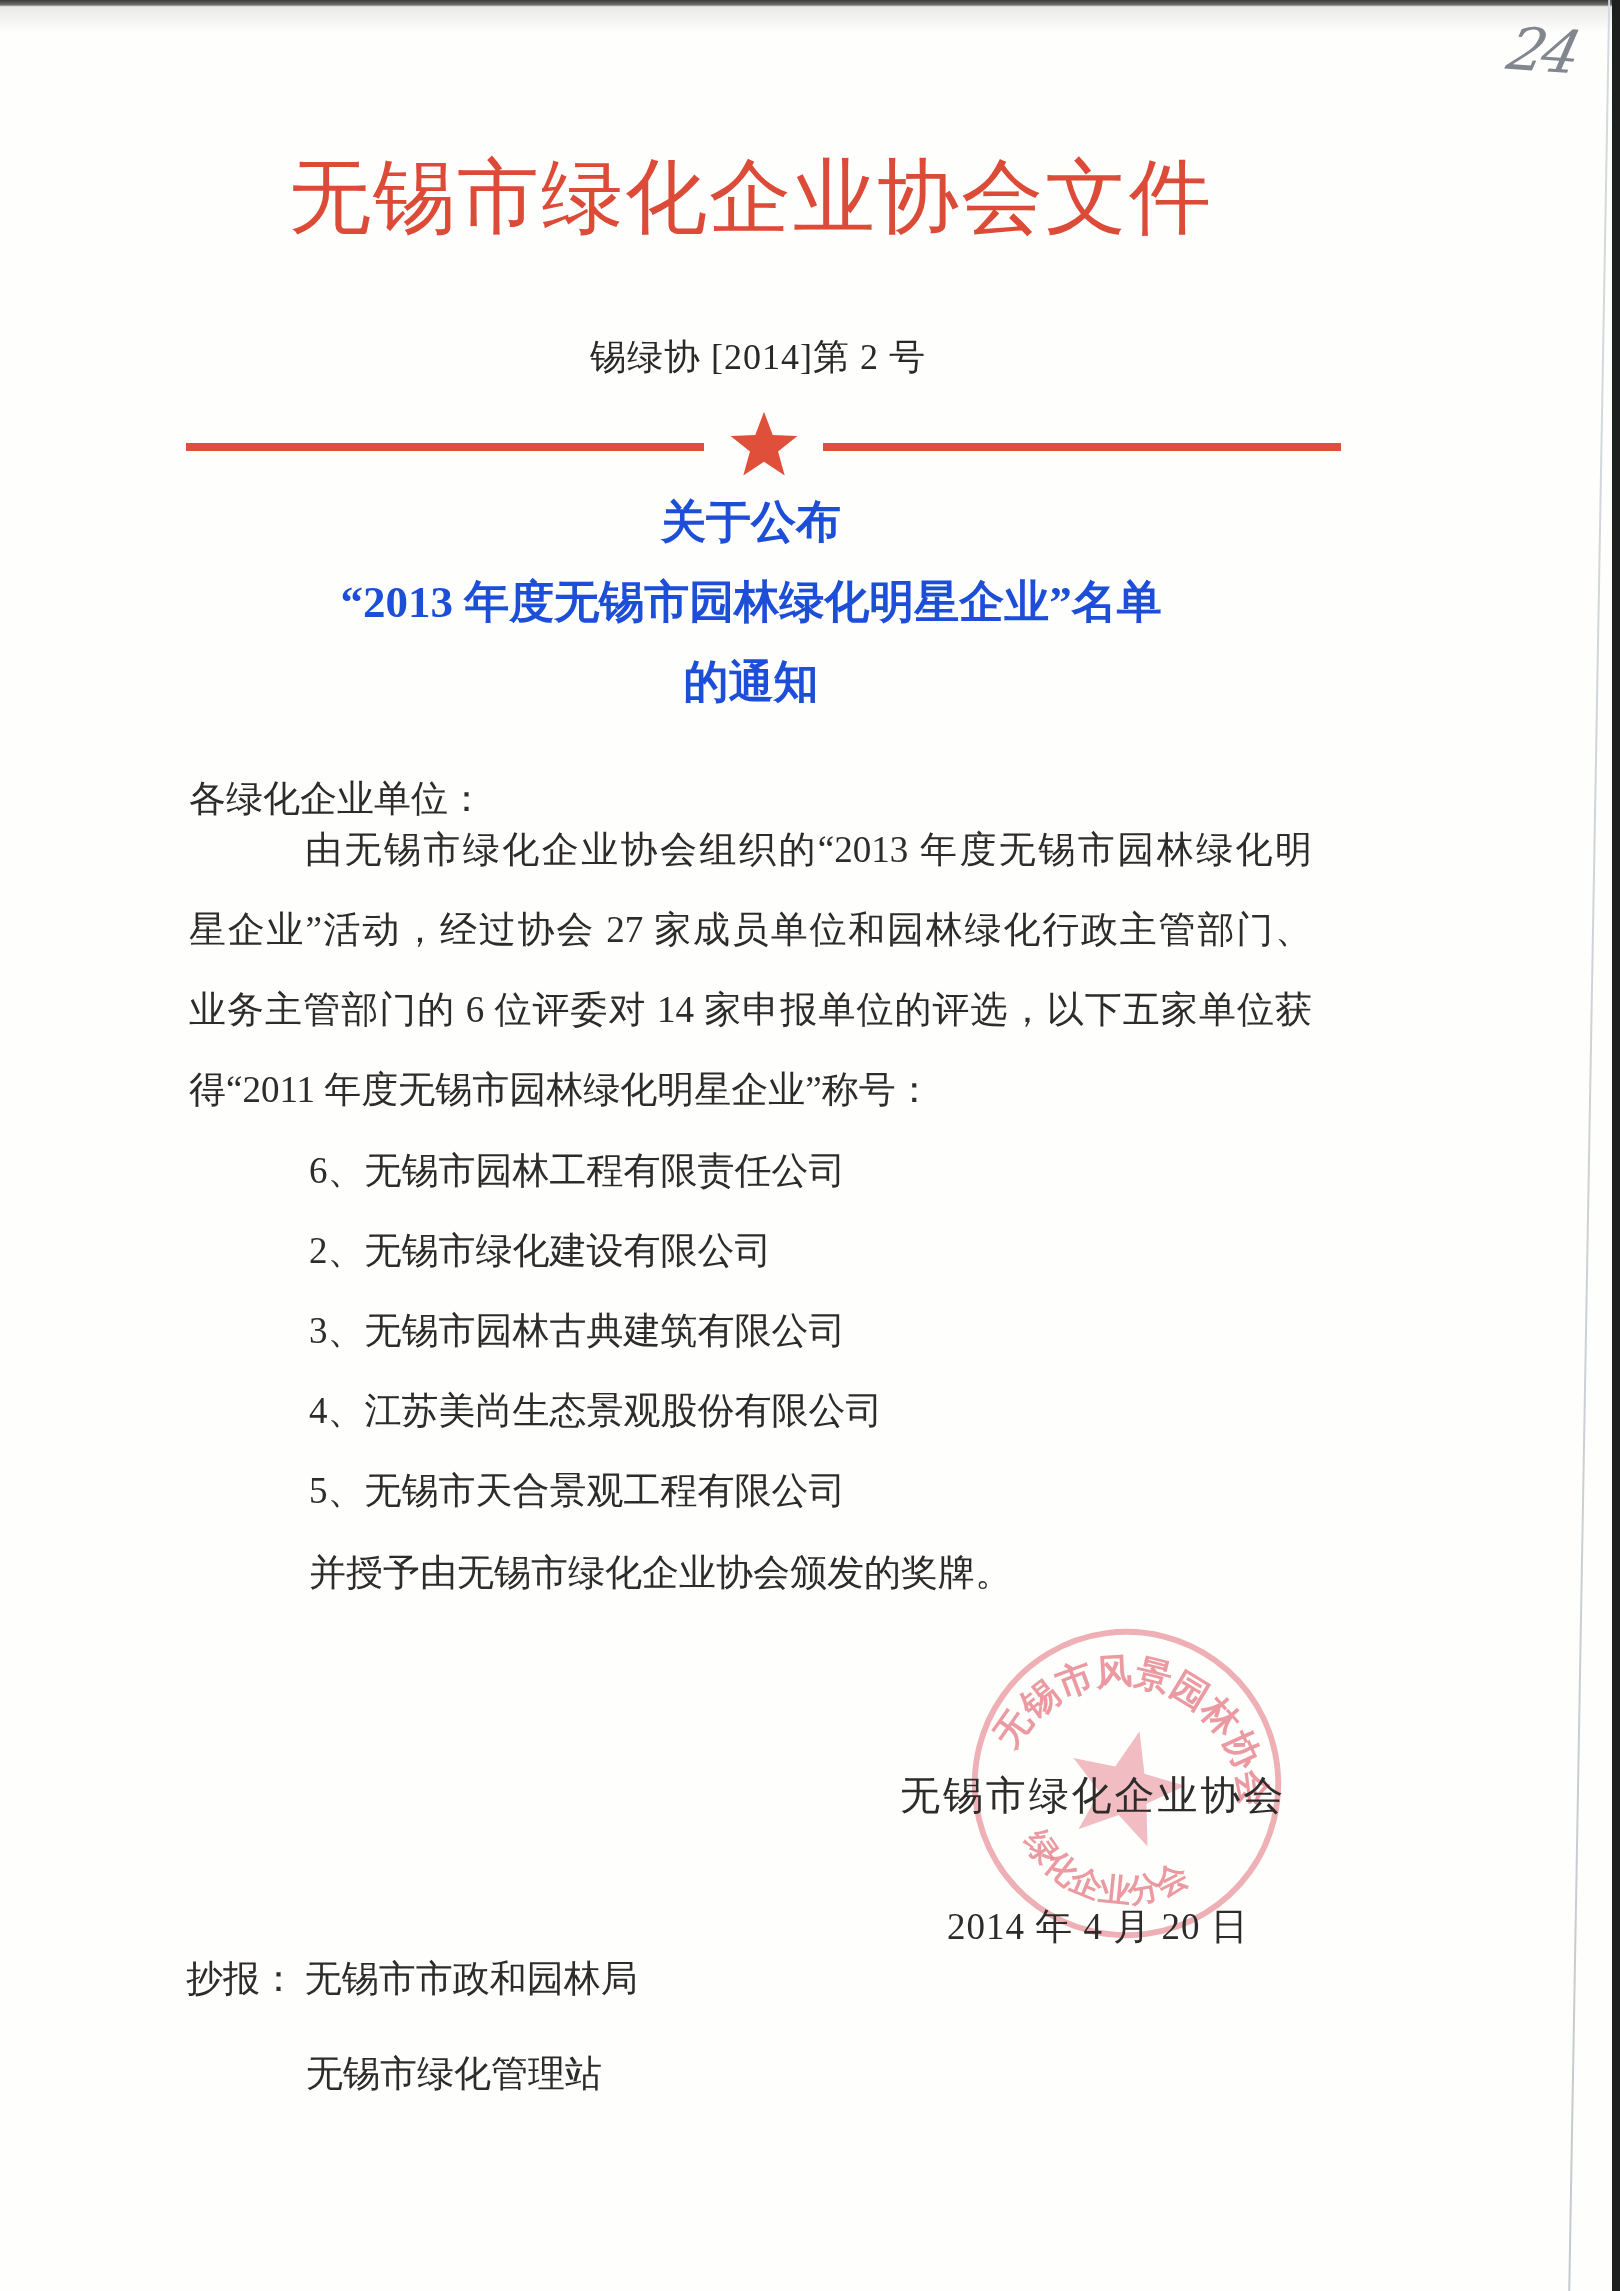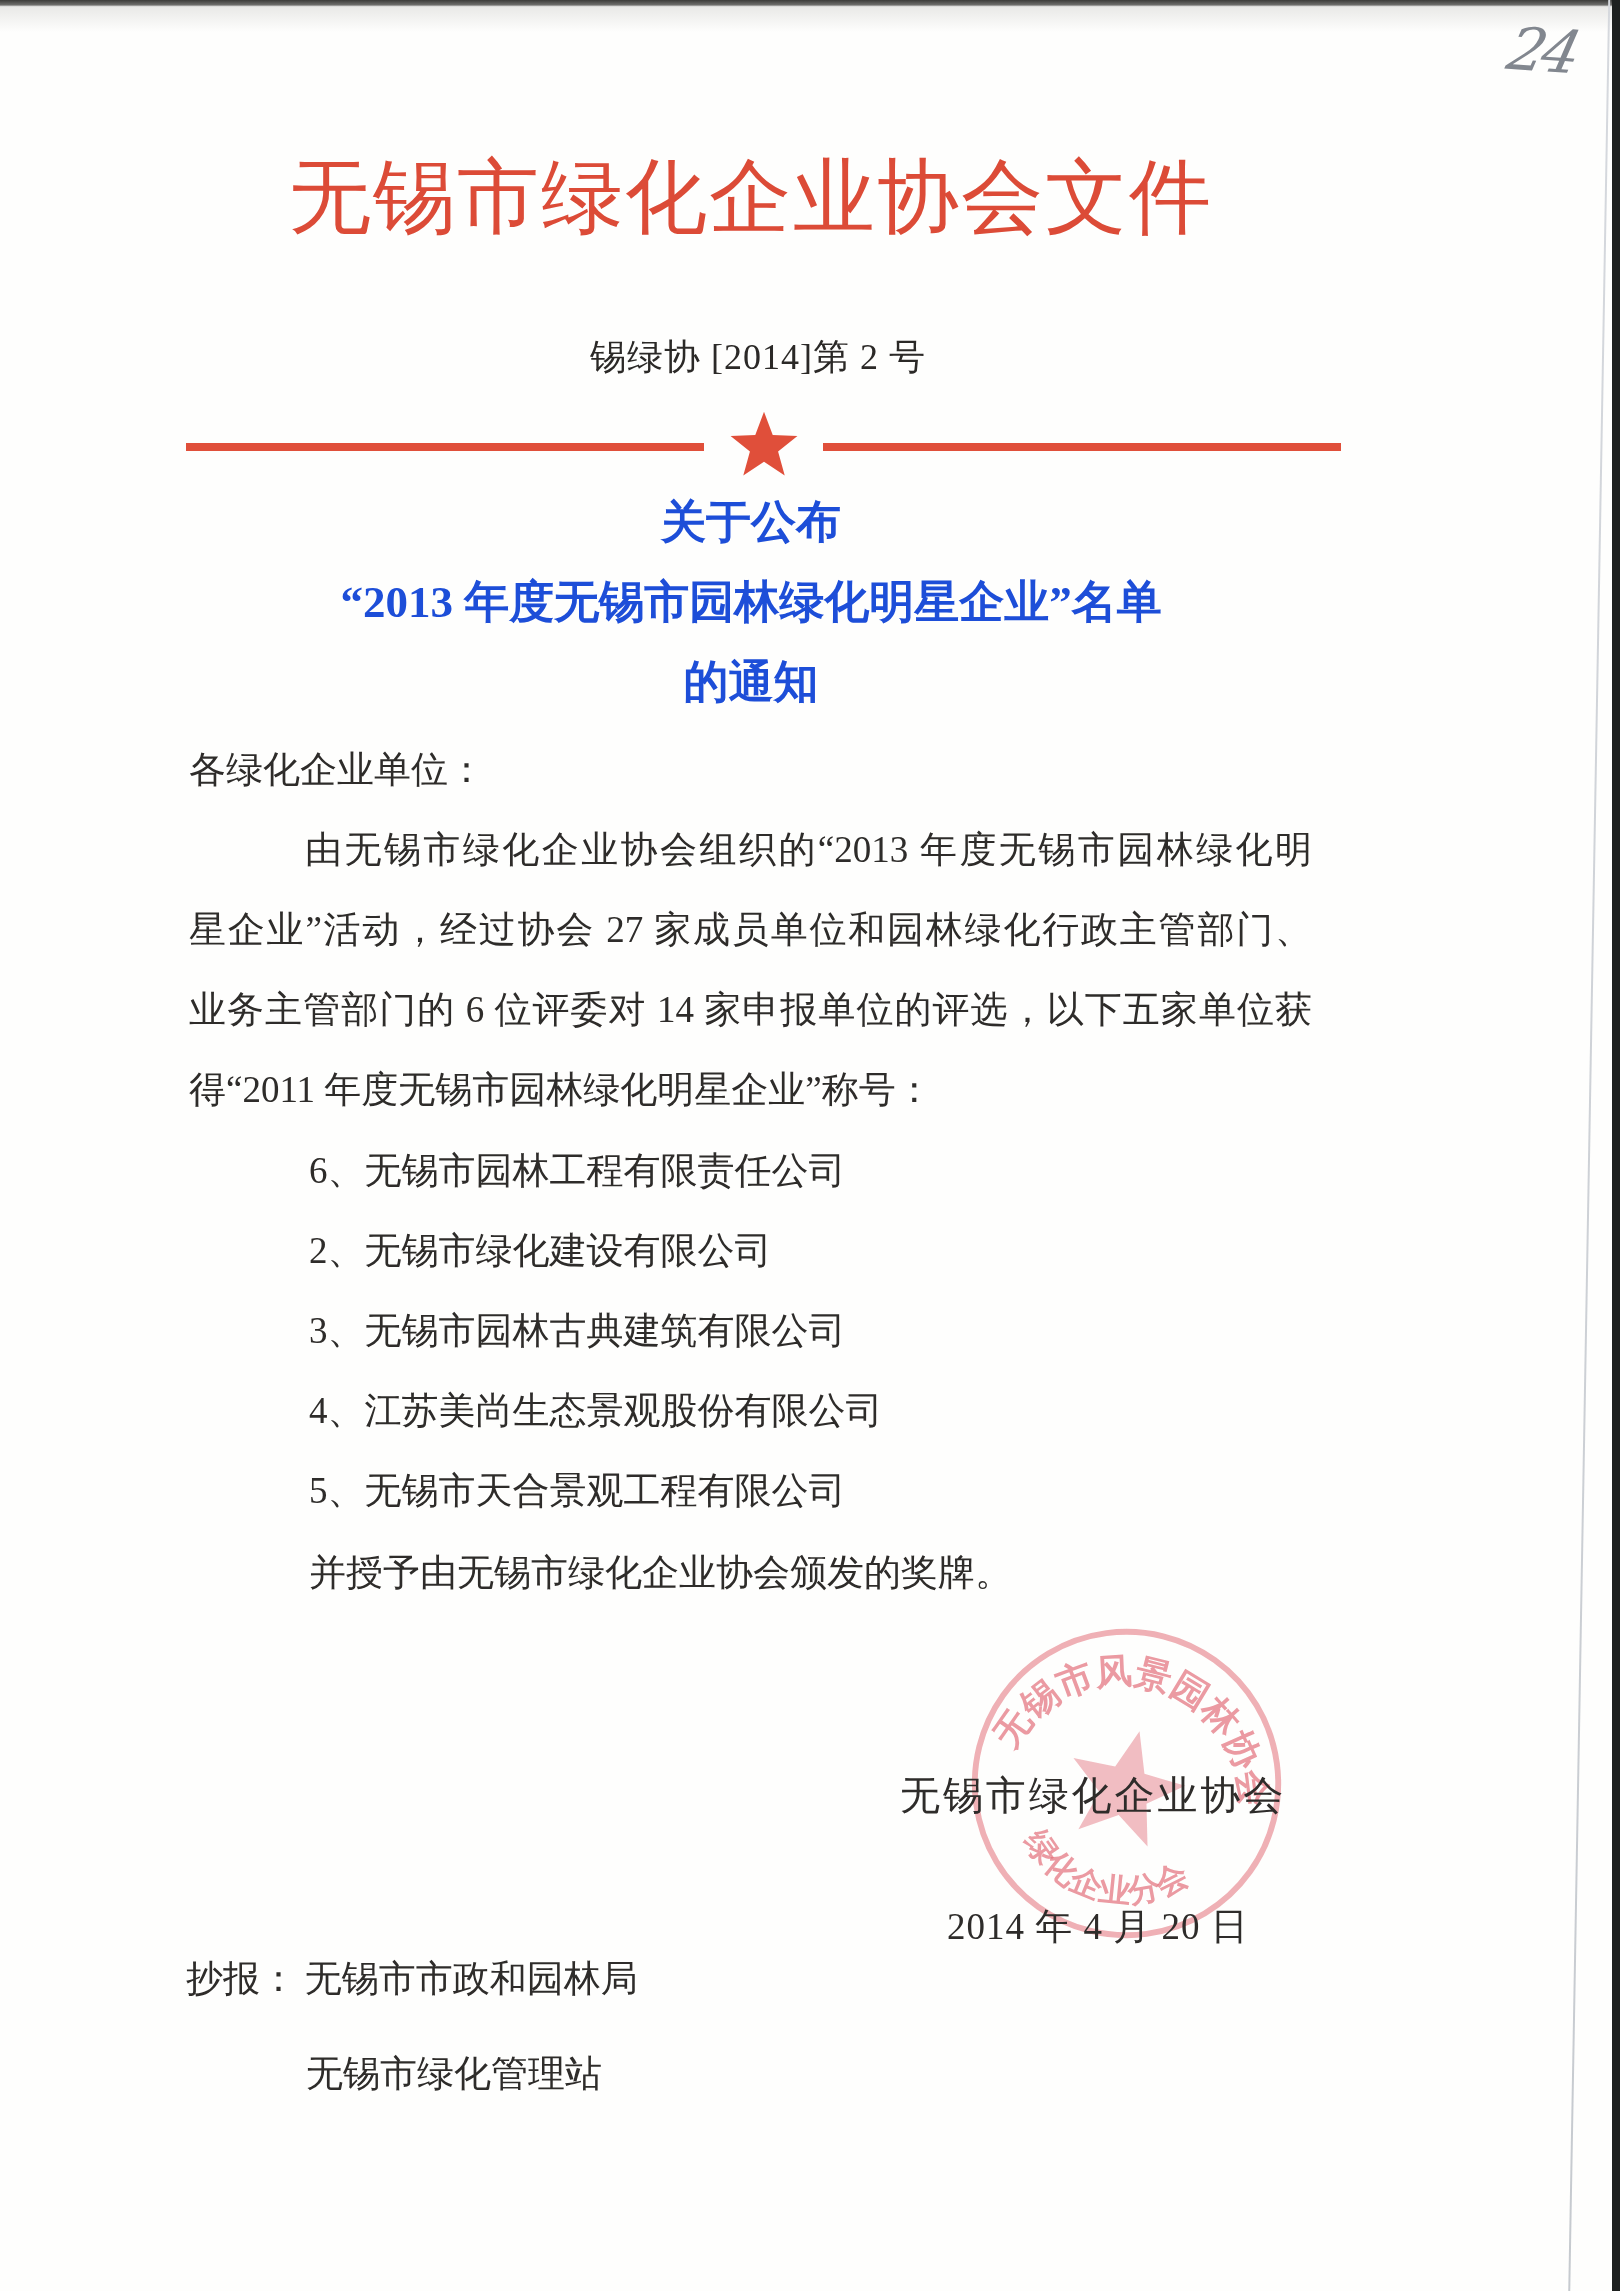--- a/index.html
+++ b/index.html
@@ -27,21 +27,21 @@
   .doc-title{top:143px;font-size:82px;font-weight:400;letter-spacing:2px;color:#dc4b37;}
   .doc-number{top:333px;font-size:36px;letter-spacing:1px;color:#2b2927;margin-left:7px;}
   
   .divider{position:absolute;top:407px;left:186px;width:1155px;height:80px;
     display:flex;align-items:center;}
   .divider .dline{flex:1;height:7.8px;background:#e04f3a;}
   .divider .star-wrap{width:84px;height:80px;margin:0 17.6px;flex:0 0 auto;}
   
   .subject{top:482px;font-size:45px;font-weight:700;line-height:80px;color:#1d4ed8;}
   
-  .salutation{position:absolute;top:745px;left:189px;font-size:37px;}
+  .salutation{position:absolute;top:774px;left:189px;font-size:37px;}
   .paragraph{position:absolute;top:810px;left:189px;width:1123px;font-size:37px;line-height:80px;}
   .para-line{white-space:nowrap;}
   .para-line.just{white-space:normal;text-align:justify;text-align-last:justify;}
   .para-line.first{text-indent:116px;}
   .award-list{position:absolute;top:1131px;left:309px;font-size:37px;line-height:80px;}
   .closing{position:absolute;top:1533px;left:309px;font-size:37px;line-height:80px;}
   
   .stamp{position:absolute;left:965px;top:1622px;width:323px;height:323px;
     transform:rotate(14deg);mix-blend-mode:multiply;opacity:.9;}
   .sig-org{position:absolute;top:1768px;left:900px;font-size:40px;letter-spacing:2.9px;}

